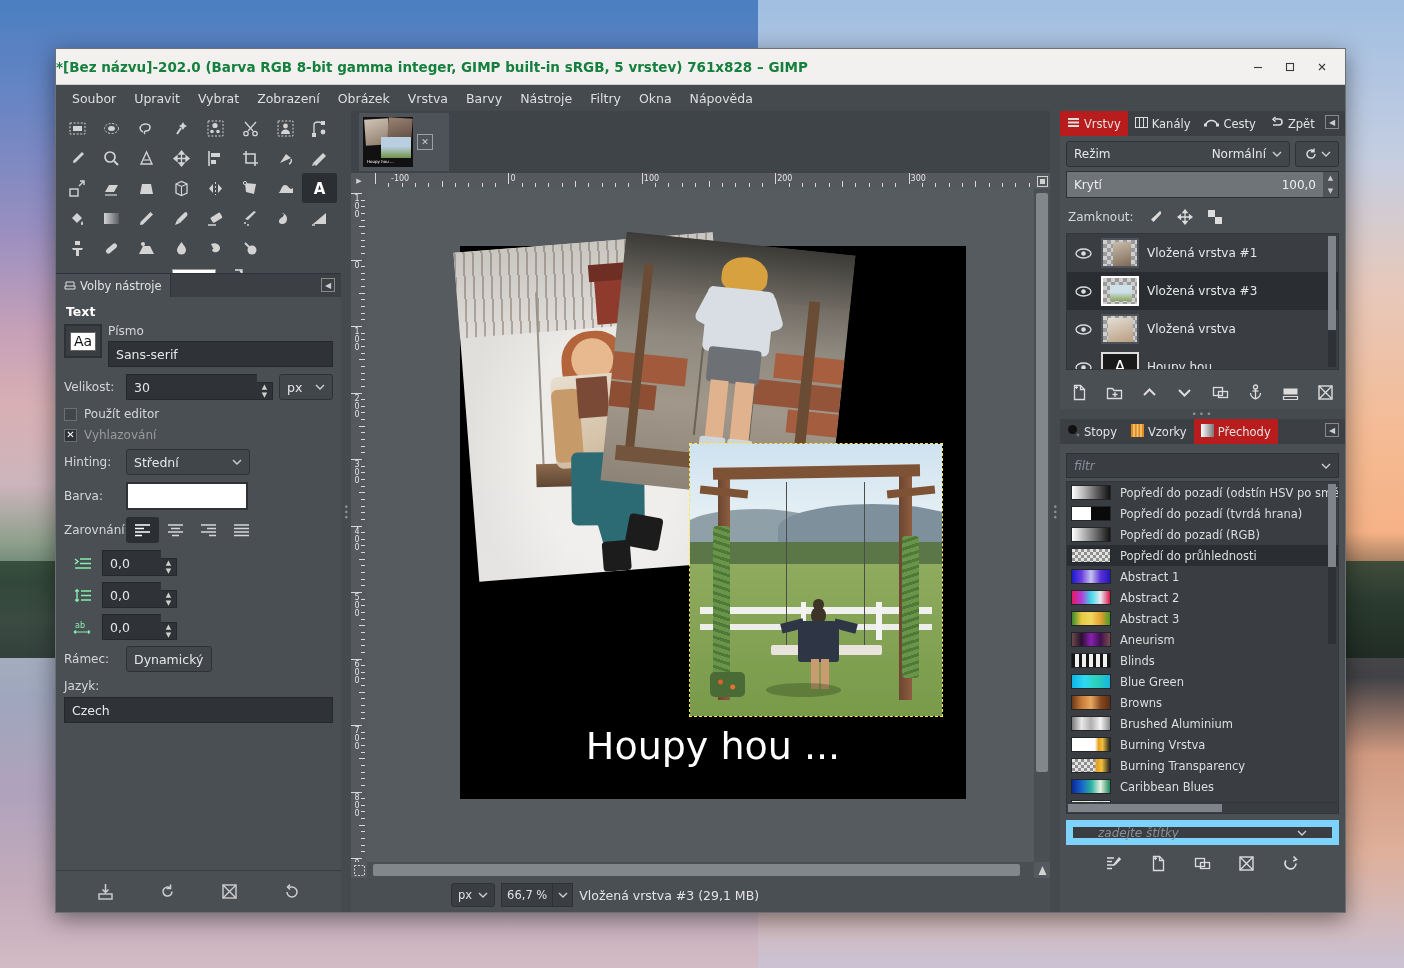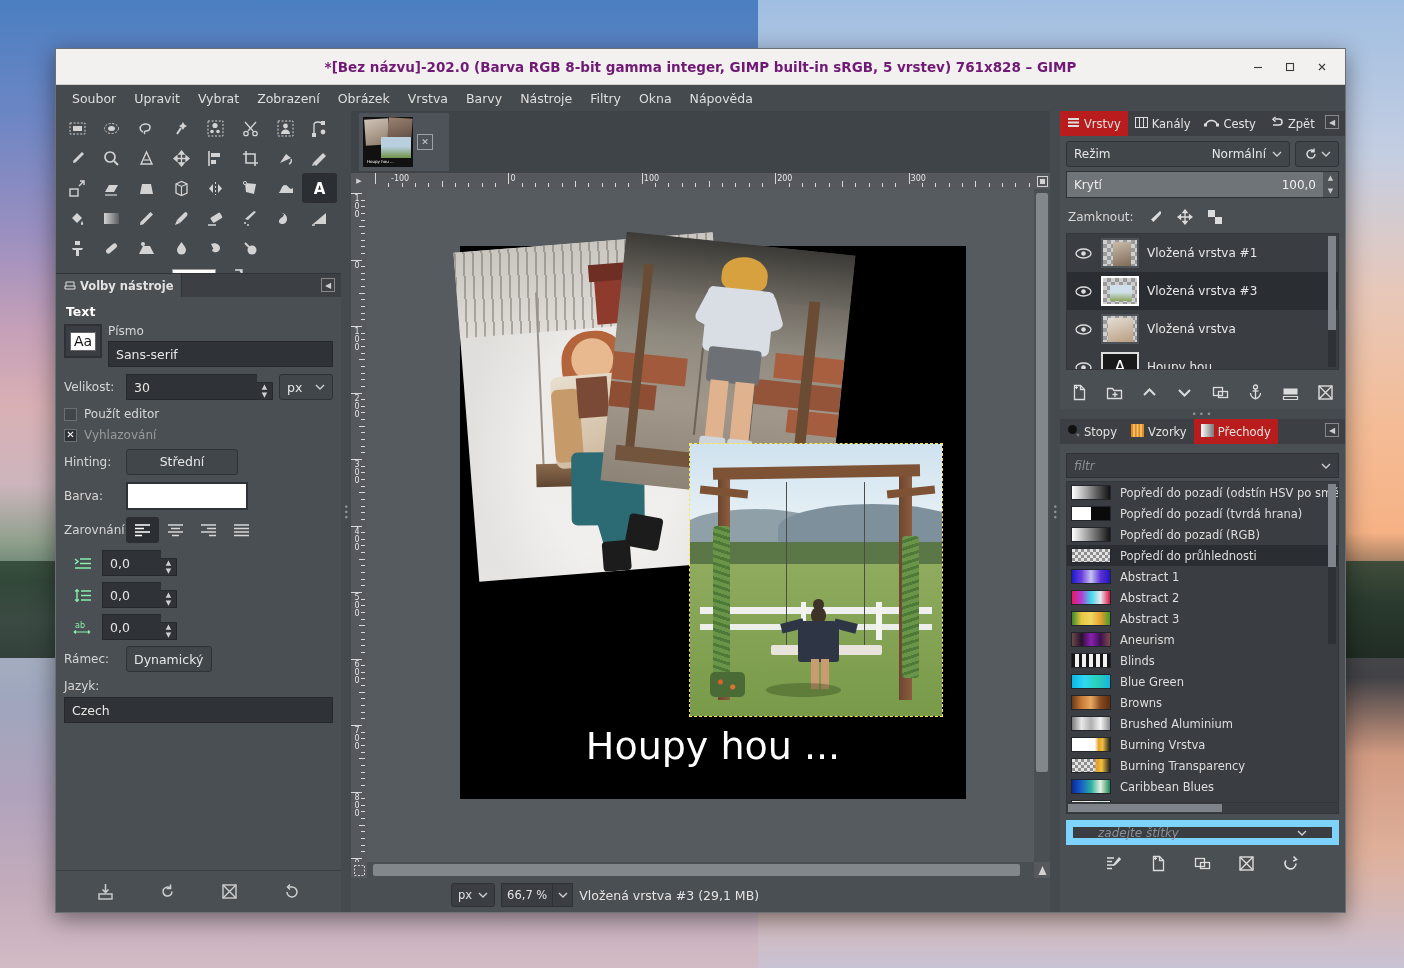--- a/index.html
+++ b/index.html
@@ -47,22 +47,22 @@
     display: flex; flex-direction: column;
     overflow: hidden;
   }
   .titlebar {
     height: 36px; background: #f2f1f0;
     display: flex; align-items: center; position: relative;
     border-bottom: 1px solid #cfcdcb;
     flex: 0 0 36px;
   }
   .titlebar .title {
-    width: 100%; text-align: center;
-    font-size: 13.5px; font-weight: bold; color: #701a75;
+    width: 100%; text-align: left;
+    font-size: 13.5px; font-weight: bold; color: #15803d;
     font-family: "DejaVu Sans", sans-serif;
     white-space: nowrap; overflow: hidden;
   }
   .wbtns { position: absolute; right: 8px; top: 0; height: 36px; display: flex; align-items: center; gap: 2px; }
   .wbtn { width: 30px; height: 28px; display:flex; align-items:center; justify-content:center;
           color:#3b3b3b; font-size: 13px; border-radius: 3px; }
   .wbtn svg { display:block; }
 
   .menubar {
     height: 26px; background: #454a4f; display: flex; align-items: center;
@@ -101,21 +101,21 @@
 
   .dock-tabhdr {
     display:flex; align-items:center; background:#3c4045; height: 24px;
     border-top: 1px solid #30343a; position: relative;
   }
   .dock-tab {
     display:flex; align-items:center; gap:4px;
     background:#4a4f54; padding: 3px 8px; font-size:11.5px; color:#e2e2e2;
     height:100%; border-right:1px solid #30343a;
   }
-  .dock-tab.active { background:#4a4f54;font-weight:bold; }
+  .dock-tab.active { background:#4a4f54; }
   .dock-menu-btn { position:absolute; right:6px; top:4px; width:14px; height:14px;
      border:1px solid #888; display:flex;align-items:center;justify-content:center; color:#ccc; font-size:8px;}
 
   .tool-options { background:#4a4f54; padding: 6px 8px 0 8px; flex:1 1 auto; overflow:hidden; position:relative; }
   .to-title { font-size:12.5px; color:#fff; font-weight:bold; margin: 1px 0 5px 2px; }
   .row { display:flex; align-items:center; margin-bottom: 7px; }
   .lbl { font-size:12px; color:#d6d6d6; }
   .lbl.dim { color:#9a9a9a; }
   .fontbtn {
     width: 38px; height:34px; background:#3a3e43; border:2px solid #2e3237;
@@ -610,21 +610,21 @@
           <div class="lbl">Použít editor</div>
         </div>
 
         <div class="row">
           <div class="chk on">✕</div>
           <div class="lbl dim">Vyhlazování</div>
         </div>
 
         <div class="row">
           <div class="lbl" style="width:62px;">Hinting:</div>
-          <div class="combo" style="width:112px;flex-direction:column;">
+          <div class="combo" style="width:124px;">
             <span class="cv">Střední</span>
             <svg class="chev" viewBox="0 0 10 10">
                 <path d="M1 3l4 4 4-4" stroke="#cfcfcf" fill="none" stroke-width="1.4"></path>
               </svg>
           </div>
         </div>
 
         <div class="row">
           <div class="lbl" style="width:62px;">Barva:</div>
           <div class="colorbar"></div>

